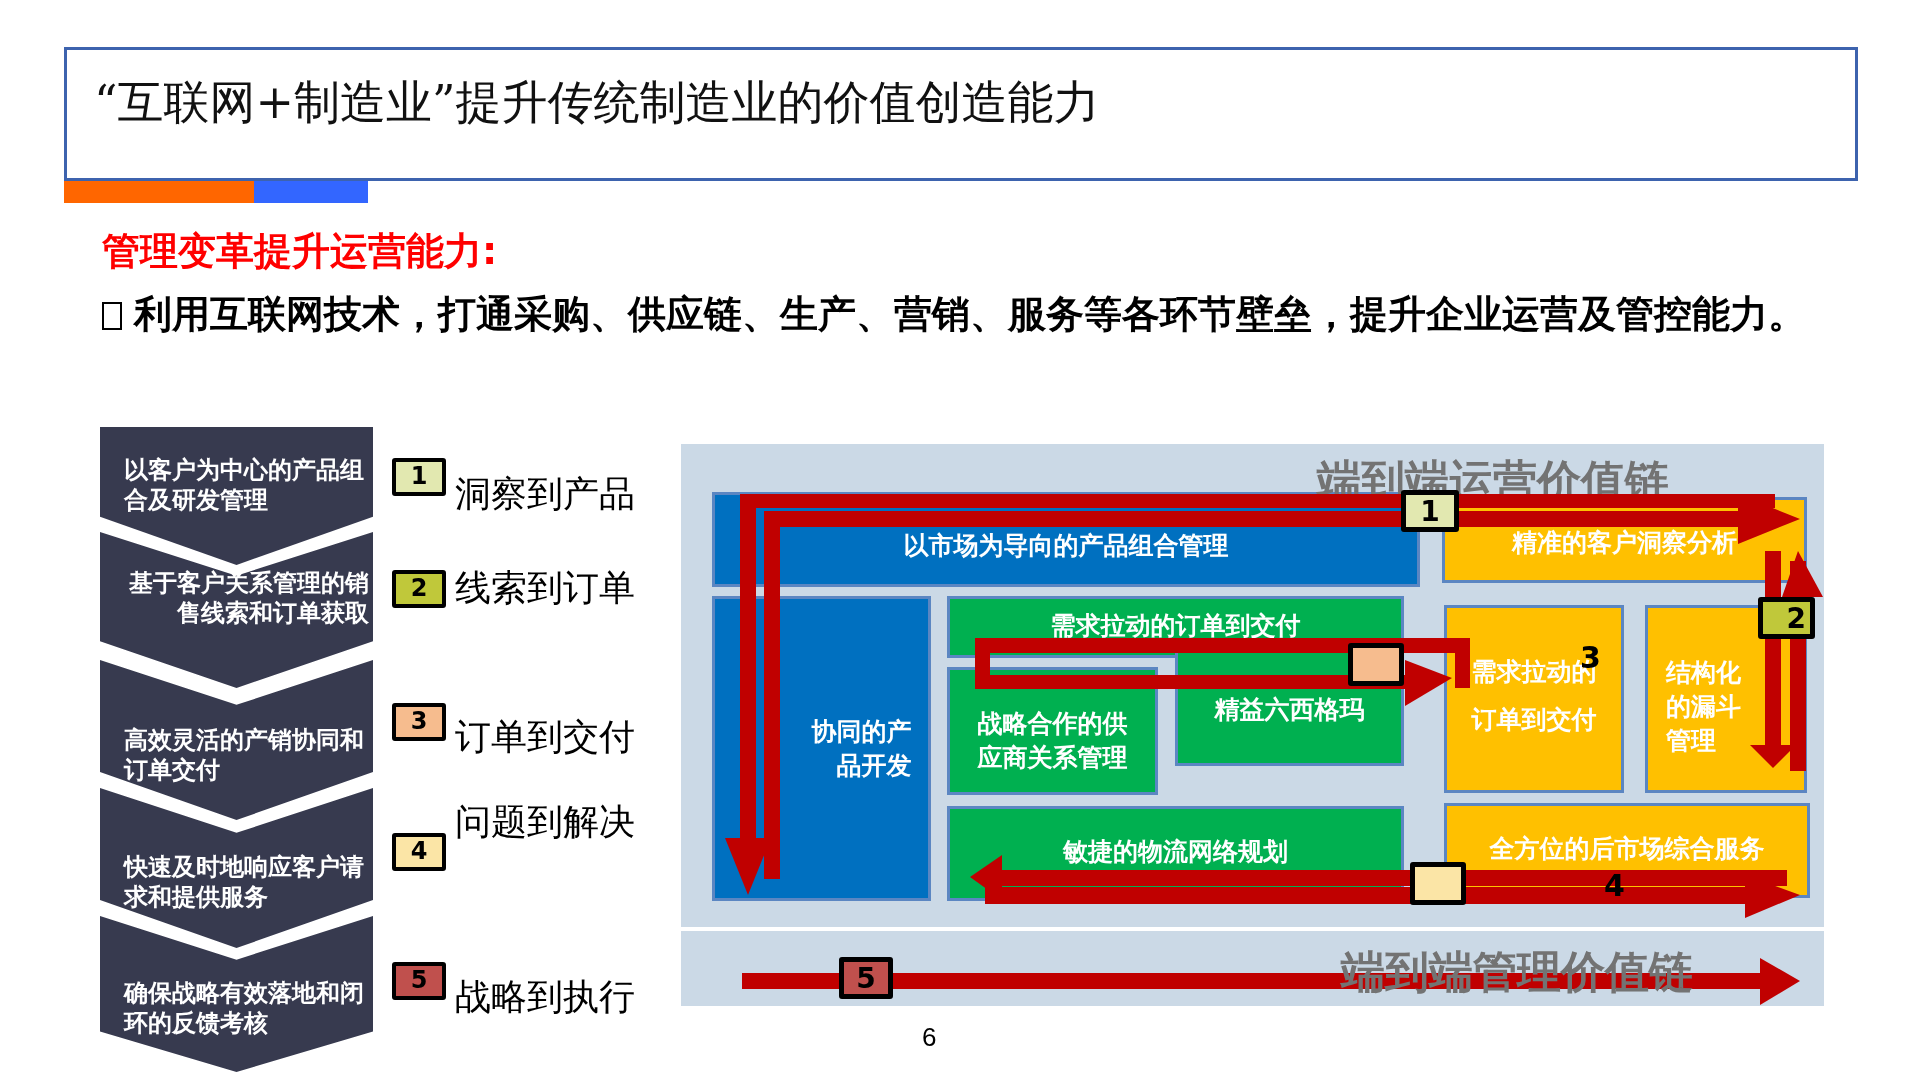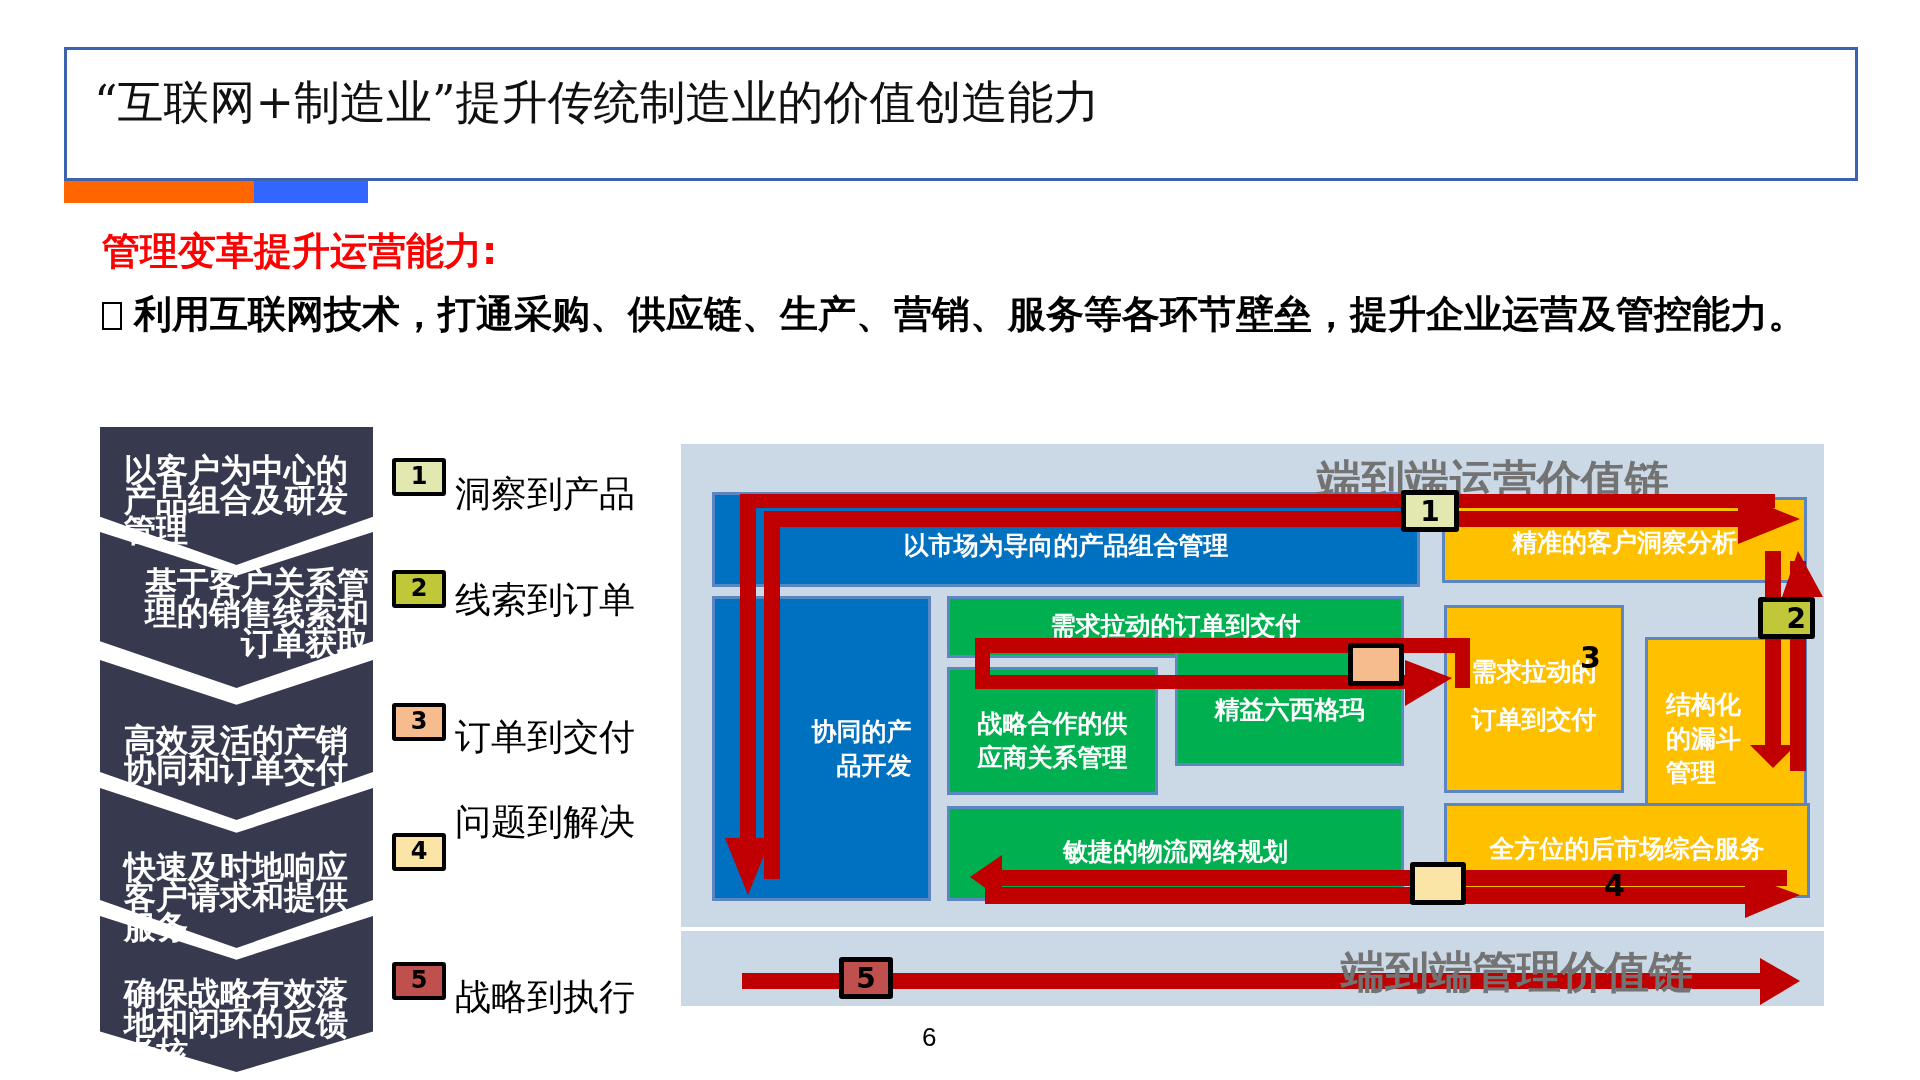--- a/index.html
+++ b/index.html
@@ -12,21 +12,21 @@
   .title-text { left: 94px; top: 72px; font-family: "DejaVu Serif", "Liberation Serif", serif; font-size: 46px; color: #111; white-space: nowrap; letter-spacing: 0px; }
   .bar-orange { left: 64px; top: 181px; width: 190px; height: 22px; background: #ff6600; }
   .bar-blue { left: 254px; top: 181px; width: 114px; height: 22px; background: #3366ff; }
 
   .section-heading { left: 102px; top: 226px; font-size: 38px; font-weight: bold; color: #ff0000; white-space: nowrap; }
   .bullet-text { left: 102px; top: 285px; width: 1740px; font-size: 38px; font-weight: bold; color: #000; line-height: 58px; }
   .bullet-box { display: inline-block; width: 20px; height: 28px; border: 2px solid #000; margin-right: 12px; vertical-align: -3px; }
 
   
   .chev { position: absolute; left: 100px; width: 273px; background: #373a4f; }
-  .chev-text { position: absolute; left: 124px; width: 245px; color: #fff; font-size: 32px; font-weight: bold; line-height: 30px; }
+  .chev-text { position: absolute; left: 124px; width: 245px; color: #fff; font-size: 24px; font-weight: bold; line-height: 30px; }
 
   
   .num-badge { position: absolute; width: 54px; height: 38px; border: 4px solid #000; border-radius: 3px; font-weight: bold; font-size: 24px; text-align: center; line-height: 28px; color: #000; }
   .step-label { position: absolute; left: 455px; font-size: 36px; color: #000; white-space: nowrap; }
 
   
   .diag-bg { left: 681px; top: 444px; width: 1143px; height: 483px; background: #cbd9e6; }
   .mgmt-bg { left: 681px; top: 931px; width: 1143px; height: 75px; background: #cbd9e6; }
   .diag-title { color: #737373; font-size: 44px; font-weight: bold; white-space: nowrap; }
   .box { position: absolute; border: 3px solid #5b86c2; color: #fff; font-weight: bold; display: flex; align-items: center; justify-content: center; text-align: center; }
@@ -62,21 +62,21 @@
   <div class="chev-text" style="top:725px;">高效灵活的产销协同和订单交付</div>
   <div class="chev-text" style="top:852px;">快速及时地响应客户请求和提供服务</div>
   <div class="chev-text" style="top:978px;">确保战略有效落地和闭环的反馈考核</div>
 </div>
 
 <div>
   <div class="num-badge" style="left:392px;top:458px;background:#e2e8b0;">1</div>
   <div class="step-label" style="top:470px;">洞察到产品</div>
 
   <div class="num-badge" style="left:392px;top:570px;background:#c0c83a;">2</div>
-  <div class="step-label" style="top:576px;">线索到订单</div>
+  <div class="step-label" style="top:564px;">线索到订单</div>
 
   <div class="num-badge" style="left:392px;top:703px;background:#f6bc8e;">3</div>
   <div class="step-label" style="top:713px;">订单到交付</div>
 
   <div class="num-badge" style="left:392px;top:833px;background:#fbe5a6;">4</div>
   <div class="step-label" style="top:798px;">问题到解决</div>
 
   <div class="num-badge" style="left:392px;top:962px;background:#c0504d;">5</div>
   <div class="step-label" style="top:973px;">战略到执行</div>
 </div>
@@ -101,21 +101,21 @@
 <div class="box green" style="left:947px;top:667px;width:211px;height:128px;">
     <span style="width:170px;margin-top:20px;">战略合作的供应商关系管理</span>
   </div>
 <div class="box green" style="left:1175px;top:640px;width:229px;height:126px;">
     <span style="margin-top:14px;">精益六西格玛</span>
   </div>
 
 <div class="box yellow" style="left:1444px;top:605px;width:180px;height:188px;align-items:flex-start;">
     <span style="width:140px;margin-top:40px;line-height:48px;">需求拉动的订单到交付</span>
   </div>
-<div class="box yellow" style="left:1645px;top:605px;width:162px;height:188px;align-items:flex-start;justify-content:flex-start;margin-top:32px;">
+<div class="box yellow" style="left:1645px;top:605px;width:162px;height:188px;align-items:flex-start;justify-content:flex-start;">
     <span style="width:90px;margin-top:48px;margin-left:18px;text-align:left;">结构化的漏斗管理</span>
   </div>
 
 <div class="box green" style="left:947px;top:806px;width:457px;height:95px;">
     <span style="margin-top:-4px;">敏捷的物流网络规划</span>
   </div>
 <div class="box yellow" style="left:1444px;top:803px;width:366px;height:95px;">
     <span style="margin-top:-4px;">全方位的后市场综合服务</span>
   </div>
 

